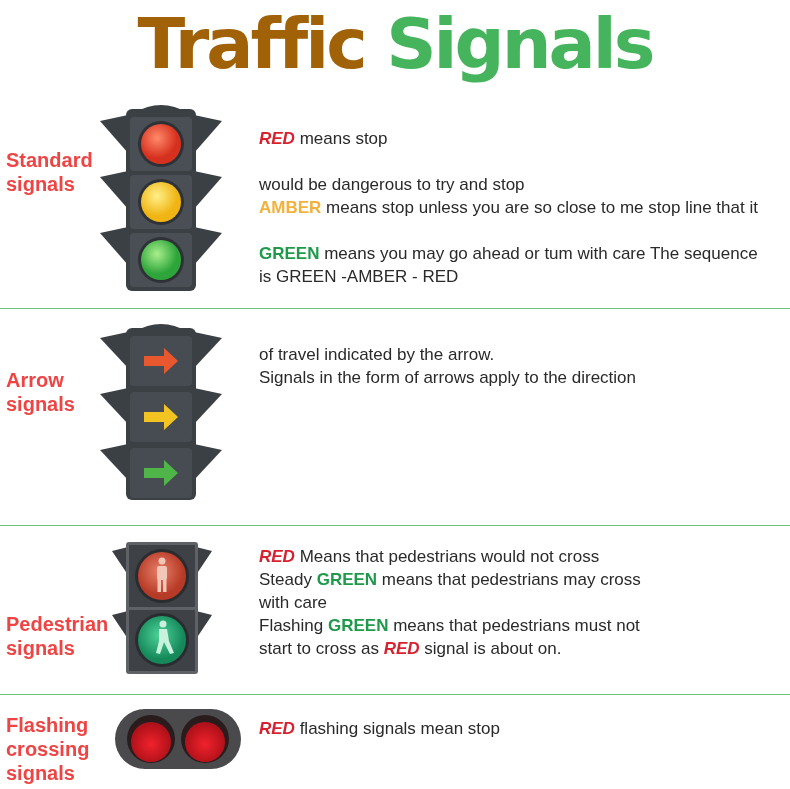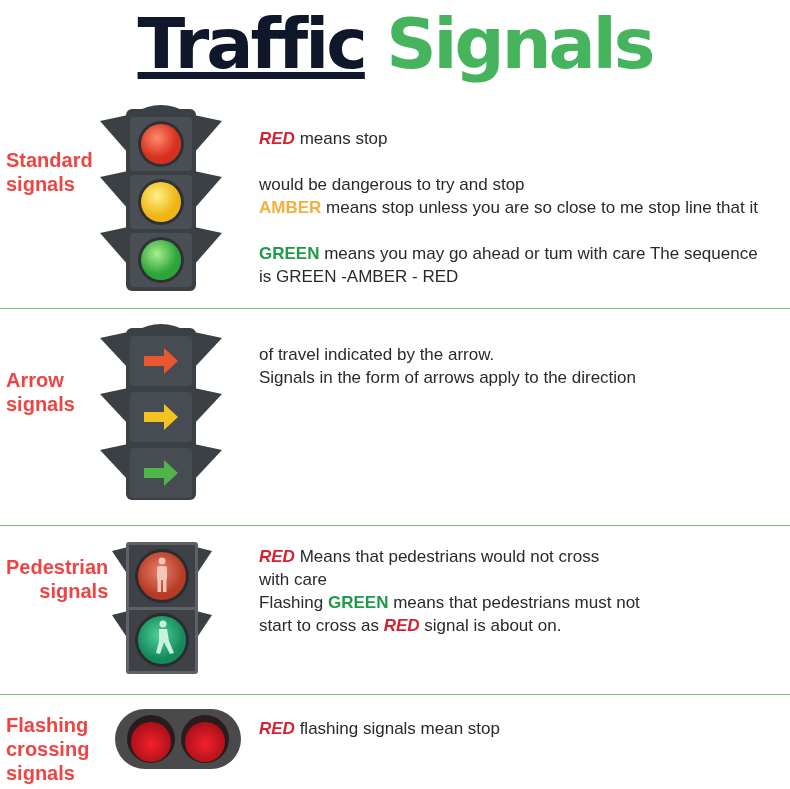--- a/index.html
+++ b/index.html
@@ -1,18 +1,18 @@
 <!DOCTYPE html>
 <html><head>
 <meta charset="utf-8">
 <style>
   html, body { margin:0; padding:0; background:#fff; }
   body { width:790px; height:789px; position:relative; overflow:hidden; font-family:"Liberation Sans", sans-serif; color:#222; }
   .title { position:absolute; top:-4px; left:0; width:790px; text-align:center; font-family:"DejaVu Sans", sans-serif; font-weight:bold; font-size:70px; letter-spacing:-3px; line-height:96px; }
-  .title .t1 { color:#0f172a;text-decoration:underline; }
+  .title .t1 { color:#a16207; }
   .title .t2 { color:#45b45d; }
   .divider { position:absolute; left:0; width:790px; height:1px; background:#6cc47a; }
   .label { position:absolute; left:6px; font-weight:bold; font-size:20px; line-height:24px; color:#ef4444; }
   .text { position:absolute; left:259px; font-size:17px; line-height:23px; color:#2a2a2a; white-space:nowrap; }
   .red { color:#d7212f; font-weight:bold;font-style:italic; }
   .amber { color:#f2b13c; font-weight:bold; }
   .green { color:#1e9a4a; font-weight:bold; }
   svg { position:absolute; }
 </style>
 </head>
@@ -98,21 +98,21 @@
   <path d="M46 90 H66 V82 L80 95 L66 108 V100 H46 Z" fill="#f3c421"></path>
   <path d="M46 146 H66 V138 L80 151 L66 164 V156 H46 Z" fill="#4fb548"></path>
 </svg>
 <div class="text" style="top:343px;">
   <div>of travel indicated by the arrow.</div>
   <div>Signals in the form of arrows apply to the direction</div>
 </div>
 
 <div class="divider" style="top:525px;"></div>
 
-<div class="label" style="top:555px;text-align:right;">
+<div class="label" style="top:612px;">
   <div>Pedestrian</div>
   <div>signals</div>
 </div>
 <svg style="left:112px;top:541px;" width="100" height="134" viewBox="0 0 100 134">
   <defs>
     <radialGradient id="pr" cx="45%" cy="40%">
         <stop offset="0" stop-color="#e8806a"></stop>
         <stop offset="1" stop-color="#b63a25"></stop>
       </radialGradient>
     <radialGradient id="pg" cx="45%" cy="40%">
@@ -137,20 +137,21 @@
       <rect x="45.5" y="38" width="3.5" height="13"></rect>
       <rect x="51" y="38" width="3.5" height="13"></rect>
     </g>
   <g fill="#c8f2de">
       <circle cx="51" cy="83" r="3.5"></circle>
       <path d="M47 88 L55 88 L57 100 L62 112 L58 113 L52 101 L48 113 L44 112 L47 100 Z"></path>
     </g>
 </svg>
 <div class="text" style="top:545px;">
   <div><span class="red">RED</span><span> Means that pedestrians would not cross</span></div>
+  <div><span>Steady </span><span class="green">GREEN</span><span> means that pedestrians may cross</span></div>
   <div>with care</div>
   <div><span>Flashing </span><span class="green">GREEN</span><span> means that pedestrians must not</span></div>
   <div><span>start to cross as </span><span class="red">RED</span><span> signal is about on.</span></div>
 </div>
 
 <div class="divider" style="top:694px;"></div>
 
 <div class="label" style="top:713px;">
   <div>Flashing</div>
   <div>crossing</div>

